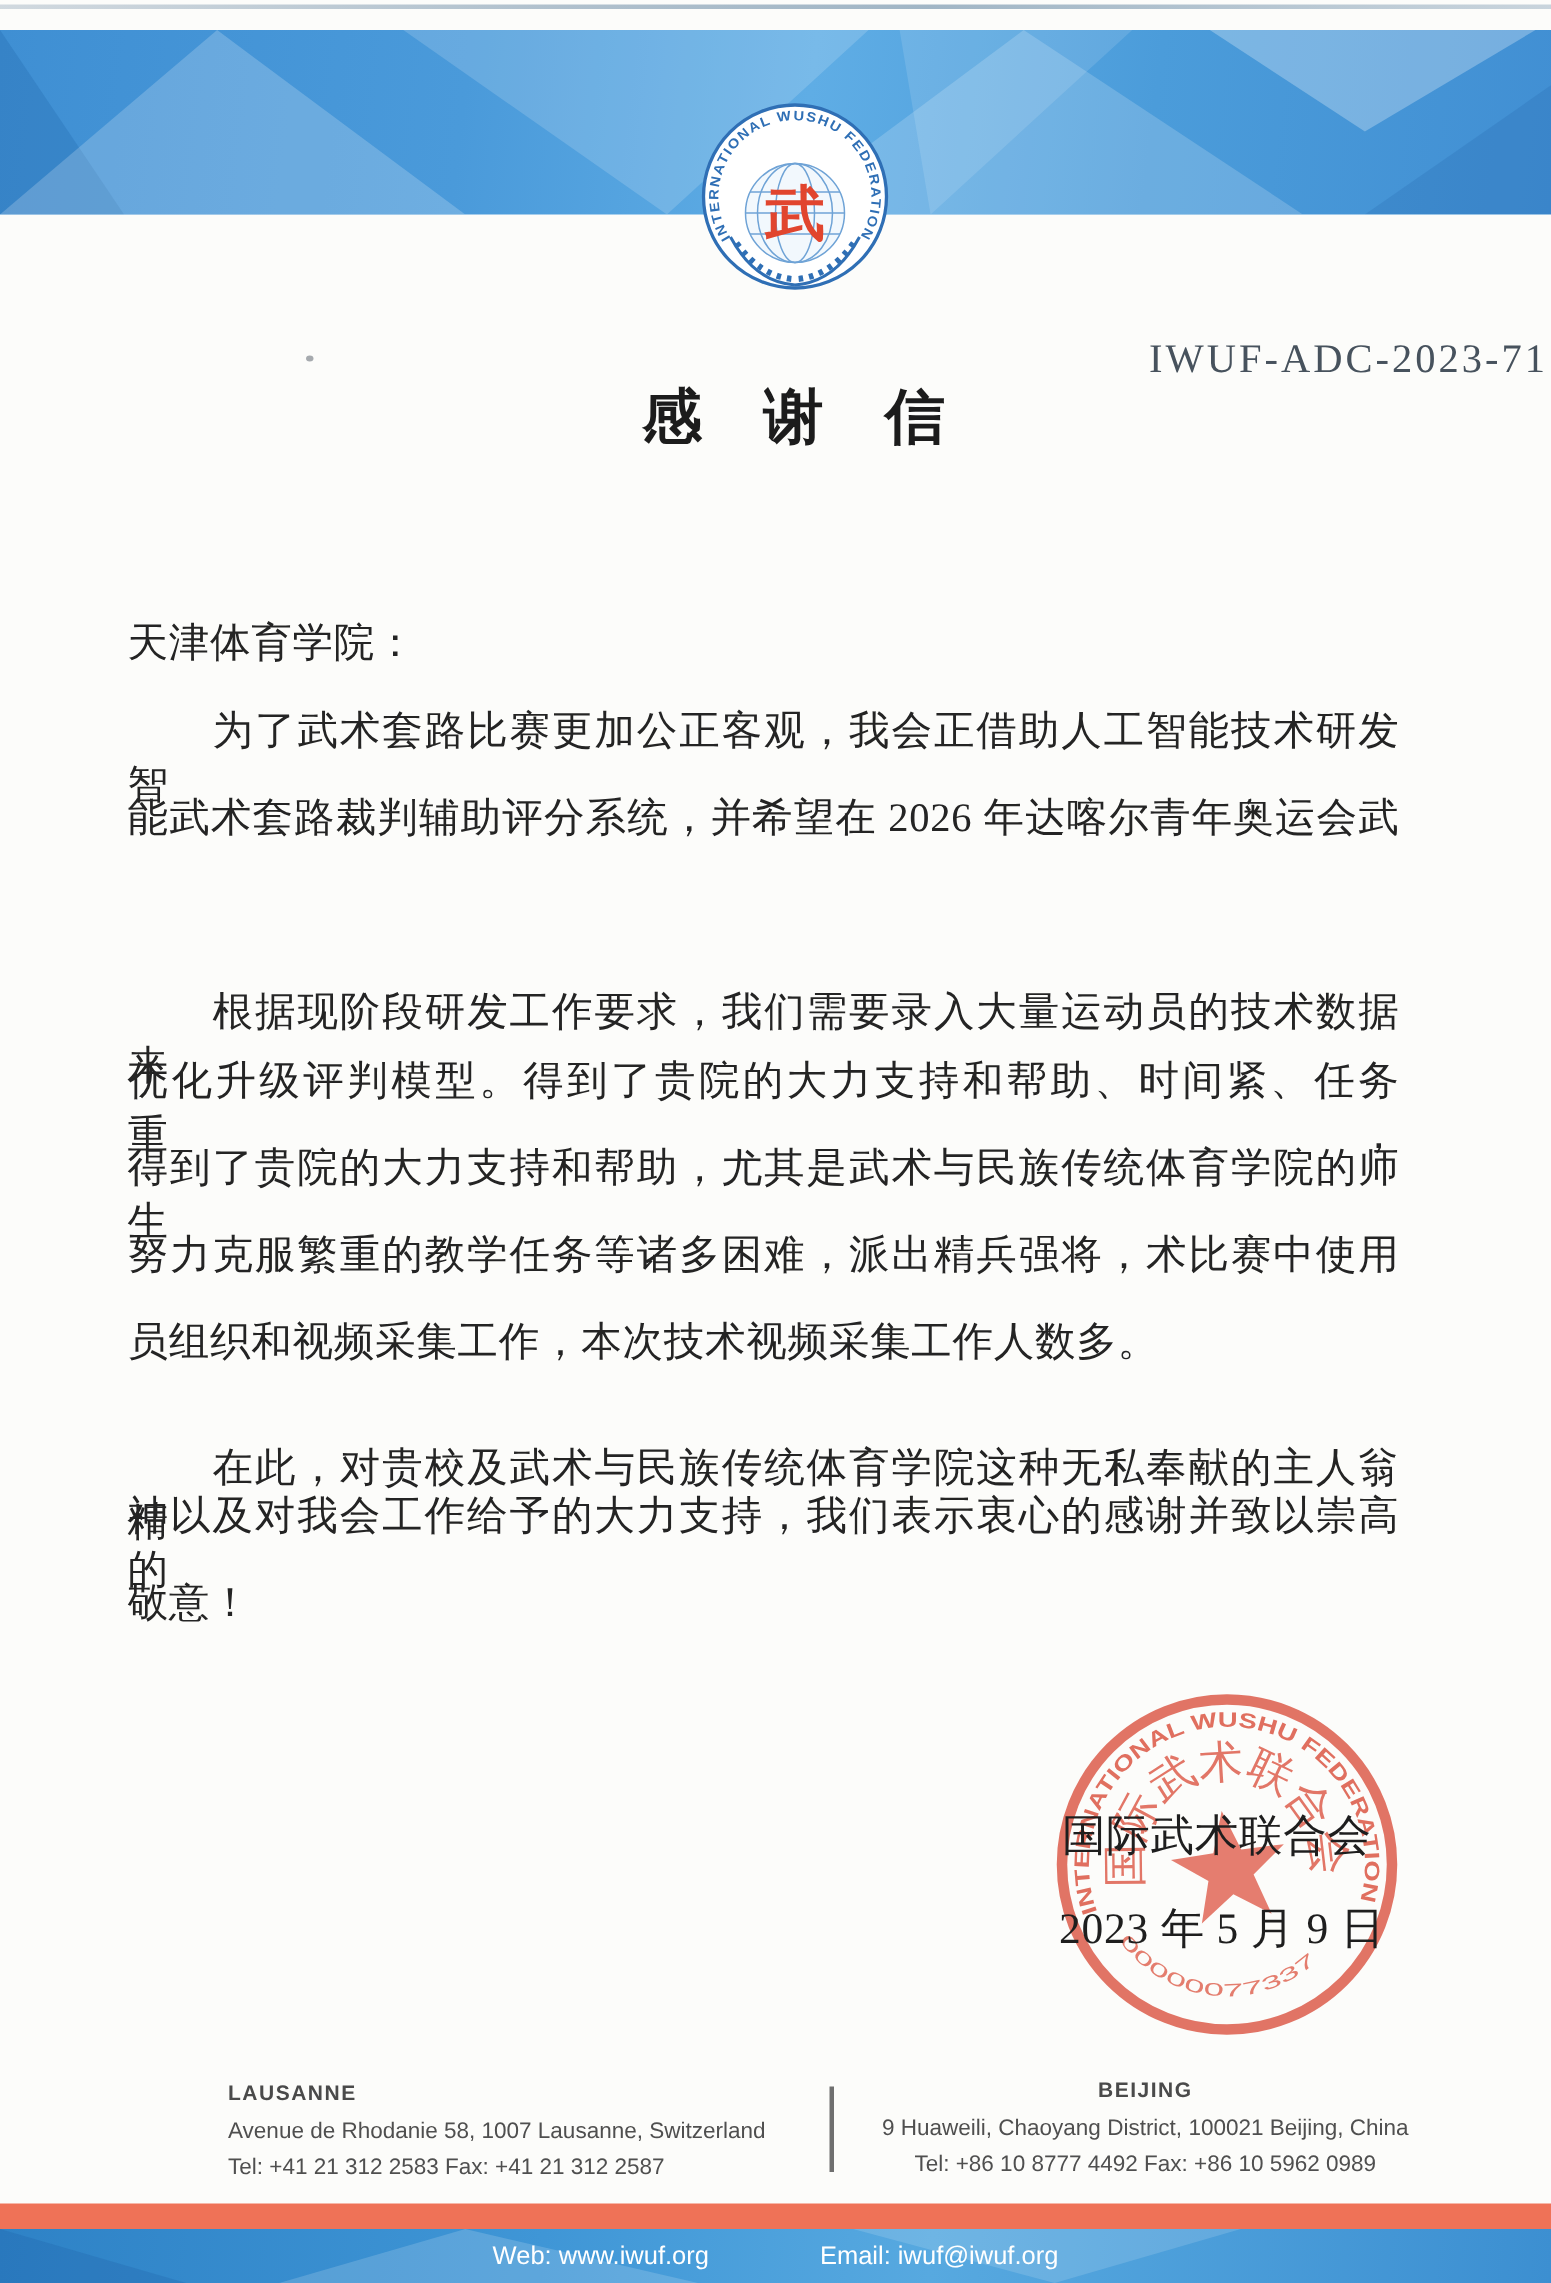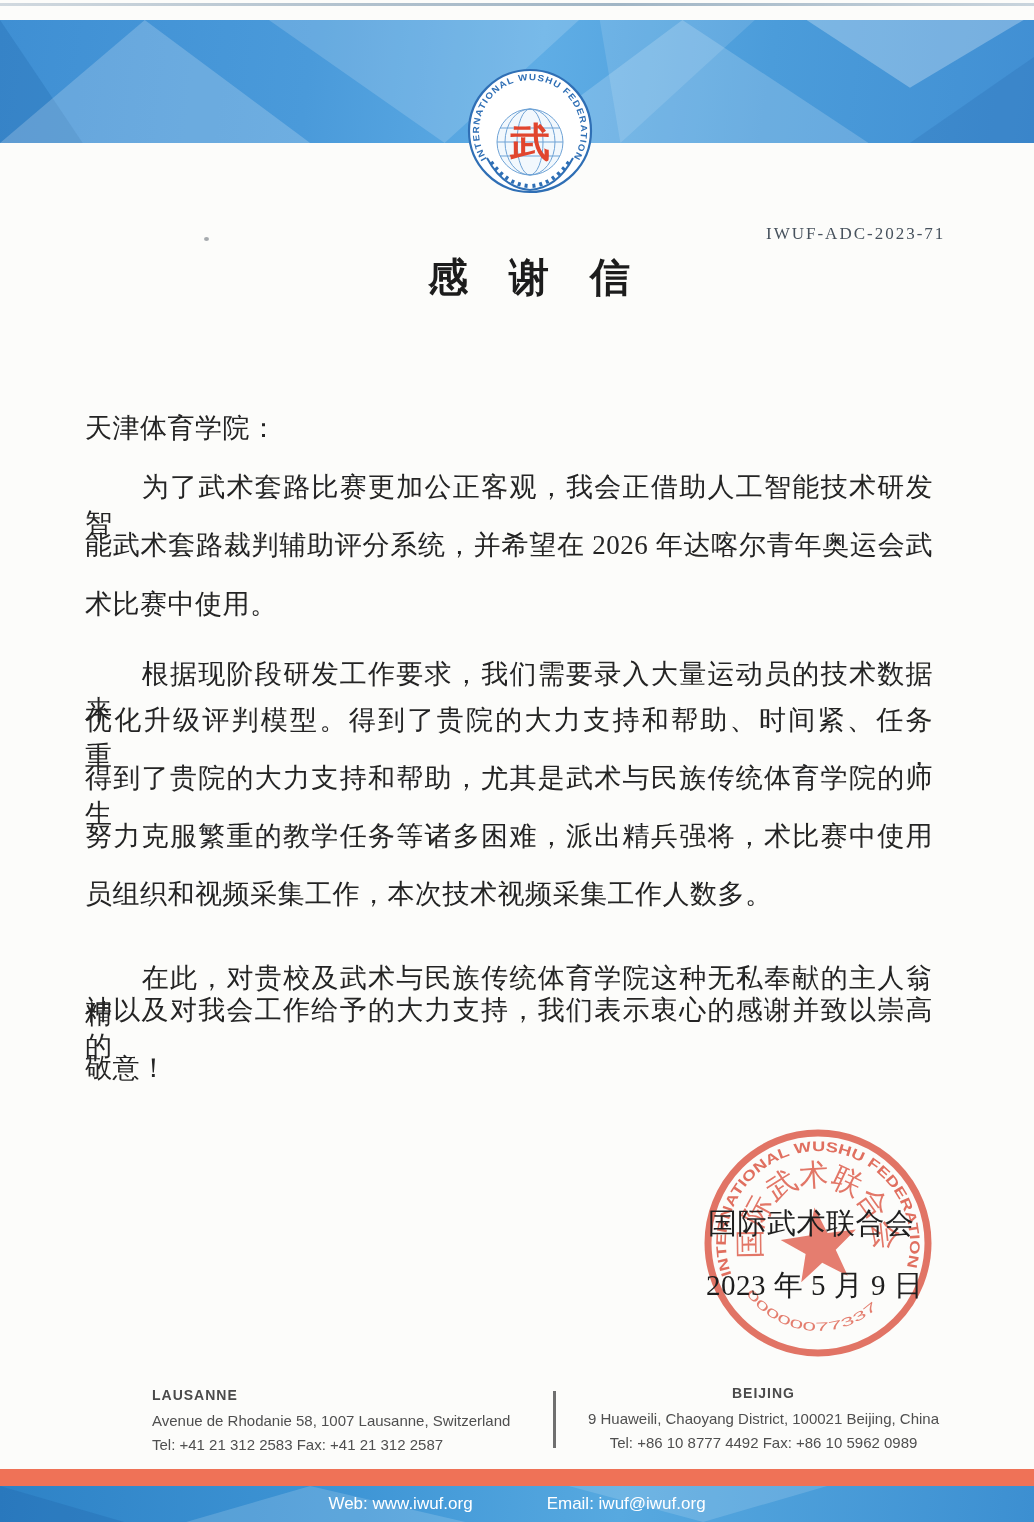--- a/index.html
+++ b/index.html
@@ -19,21 +19,21 @@
   .hf1 { background:rgba(255,255,255,.20); clip-path:polygon(0% 100%,14% 0%,30% 100%); }
   .hf2 { background:rgba(255,255,255,.16); clip-path:polygon(26% 0%,43% 100%,56% 0%); }
   .hf3 { background:rgba(255,255,255,.18); clip-path:polygon(50% 100%,66% 0%,84% 100%); }
   .hf4 { background:rgba(255,255,255,.28); clip-path:polygon(78% 0%,88% 55%,99% 0%); }
   .hf5 { background:rgba(25,90,160,.22); clip-path:polygon(0% 0%,8% 100%,0% 100%); }
   .hf6 { background:rgba(25,90,160,.18); clip-path:polygon(88% 100%,100% 30%,100% 100%); }
   .hf7 { background:rgba(255,255,255,.12); clip-path:polygon(58% 0%,60% 100%,73% 0%); }
   
   .logo { position:absolute; left:465px; top:66px; width:130px; height:130px; }
   
-  .ref-number { position:absolute; left:766px; top:224px; font-size:17px;
+  .ref-number { position:absolute; left:766px; top:224px; font-size:27px;
     letter-spacing:2px; color:#47525d; }
   
   .letter-title { position:absolute; left:428px; top:250px; font-size:40px;
     font-weight:bold; color:#1c1c1c; letter-spacing:41px; white-space:nowrap; }
   
   .line { position:absolute; left:85px; width:848px; font-size:27px; color:#242424;
     white-space:nowrap; letter-spacing:.5px; }
   .full { white-space:normal; text-align:justify; text-align-last:justify; }
   .indent { text-indent:2.1em; }
   .l0 { top:410px; } .l1 { top:469px; } .l2 { top:527px; } .l3 { top:586px; }
@@ -106,21 +106,20 @@
 
   <div class="scan-dot"></div>
 
   <div class="ref-number">IWUF-ADC-2023-71</div>
 
   <div class="letter-title">感谢信</div>
 
   <div class="line l0">天津体育学院：</div>
   <div class="line l1 full indent">为了武术套路比赛更加公正客观，我会正借助人工智能技术研发智</div>
   <div class="line l2 full">能武术套路裁判辅助评分系统，并希望在 2026 年达喀尔青年奥运会武</div>
-  <div class="line l3">术比赛中使用。</div>
   <div class="line l4 full indent">根据现阶段研发工作要求，我们需要录入大量运动员的技术数据来</div>
   <div class="line l5 full">优化升级评判模型。得到了贵院的大力支持和帮助、时间紧、任务重，</div>
   <div class="line l6 full">得到了贵院的大力支持和帮助，尤其是武术与民族传统体育学院的师生</div>
   <div class="line l7 full">努力克服繁重的教学任务等诸多困难，派出精兵强将，术比赛中使用</div>
   <div class="line l8">员组织和视频采集工作，本次技术视频采集工作人数多。</div>
   <div class="line l9 full indent">在此，对贵校及武术与民族传统体育学院这种无私奉献的主人翁精</div>
   <div class="line l10 full">神以及对我会工作给予的大力支持，我们表示衷心的感谢并致以崇高的</div>
   <div class="line l11">敬意！</div>
 
   <svg class="stamp" viewBox="0 0 240 240">

